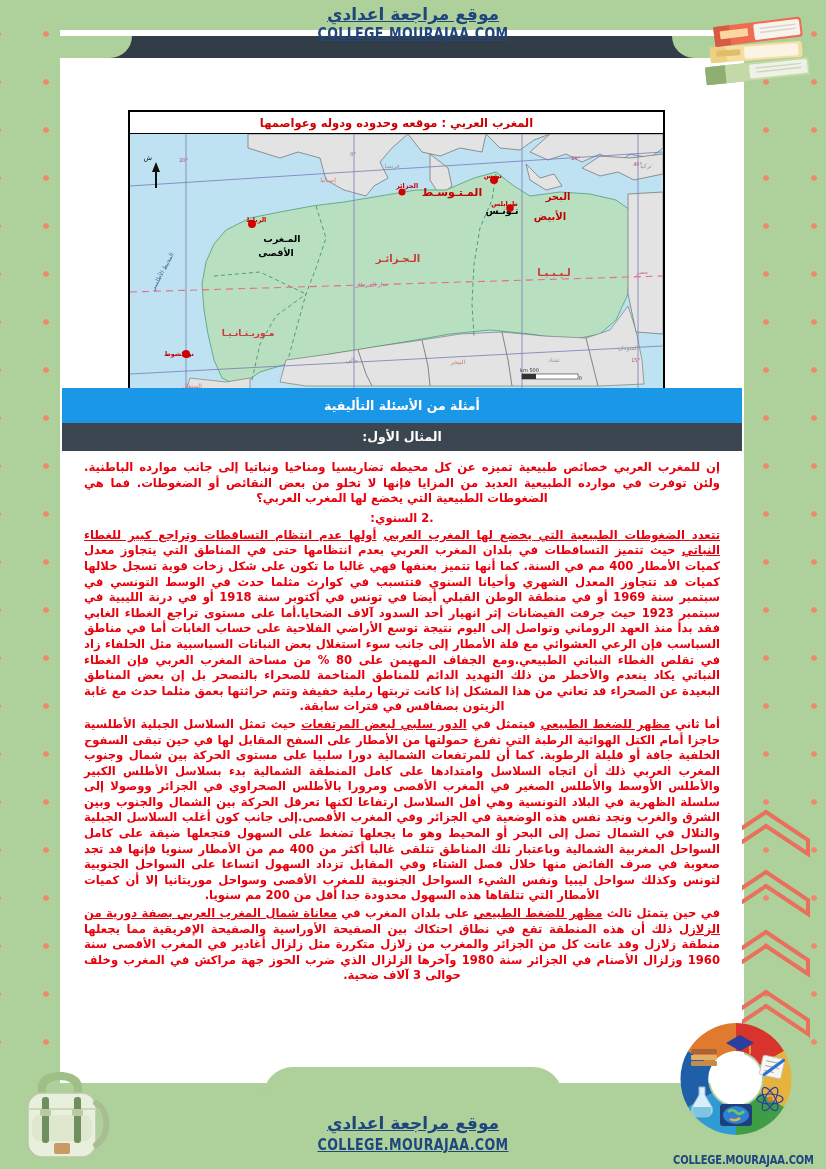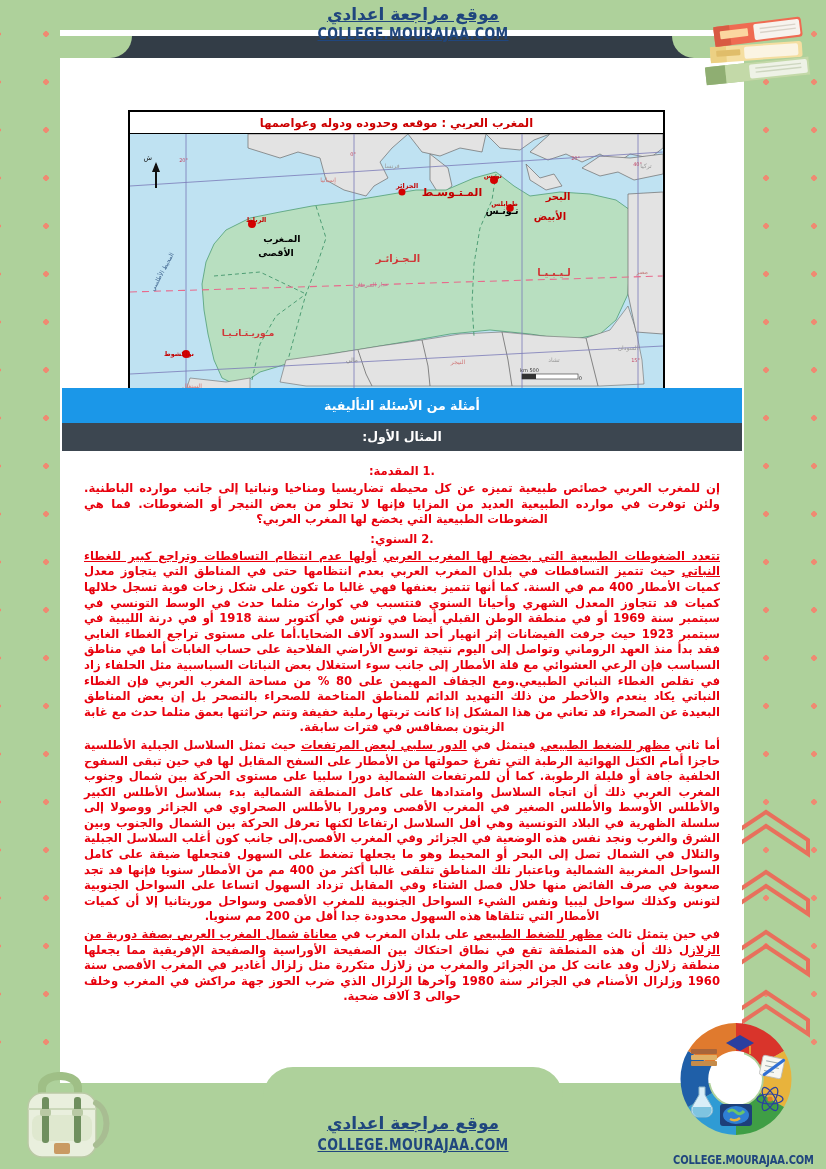--- a/index.html
+++ b/index.html
@@ -433,26 +433,22 @@
       </svg>
     </div>
   </div>
 
   <div class="band dark">المثال الأول:</div>
 
   <div class="band blue">أمثلة من الأسئلة التأليفية</div>
 
   <div class="content">
 
-    <div class="q-head">
-      <span class="num">1.</span>
-      <span>المقدمة:</span>
-    </div>
-
-    <p class="para">إن للمغرب العربي خصائص طبيعية تميزه عن كل محيطه تضاريسيا ومناخيا ونباتيا إلى جانب موارده الباطنية. ولئن توفرت في موارده الطبيعية العديد من المزايا فإنها لا تخلو من بعض النيجر أو الضغوطات. فما هي الضغوطات الطبيعية التي يخضع لها المغرب العربي؟</p>
+
+    <p class="para">إن للمغرب العربي خصائص طبيعية تميزه عن كل محيطه تضاريسيا ومناخيا ونباتيا إلى جانب موارده الباطنية. ولئن توفرت في موارده الطبيعية العديد من المزايا فإنها لا تخلو من بعض النقائص أو الضغوطات. فما هي الضغوطات الطبيعية التي يخضع لها المغرب العربي؟</p>
 
     <div class="q-head">
       <span class="num">2.</span>
       <span>السنوي:</span>
     </div>
 
     <p class="para"><u>تتعدد الضغوطات الطبيعية التي يخضع لها المغرب العربي</u> <u>أولها عدم انتظام التساقطات وتراجع كبير للغطاء النباتي</u><span> حيث تتميز التساقطات في بلدان المغرب العربي بعدم انتظامها حتى في المناطق التي يتجاوز معدل كميات الأمطار 400 مم في السنة. كما أنها تتميز بعنفها فهي غالبا ما تكون على شكل زخات قوية تسجل خلالها كميات قد تتجاوز المعدل الشهري وأحيانا السنوي فتتسبب في كوارث مثلما حدث في الوسط التونسي في سبتمبر سنة 1969 أو في منطقة الوطن القبلي أيضا في تونس في أكتوبر سنة 1918 أو في درنة الليبية في سبتمبر 1923 حيث جرفت الفيضانات إثر انهيار أحد السدود آلاف الضحايا.أما على مستوى تراجع الغطاء الغابي فقد بدأ منذ العهد الروماني وتواصل إلى اليوم نتيجة توسع الأراضي الفلاحية على حساب الغابات أما في مناطق السباسب فإن الرعي العشوائي مع قلة الأمطار إلى جانب سوء استغلال بعض النباتات السباسبية مثل الحلفاء زاد في تقلص الغطاء النباتي الطبيعي.ومع الجفاف المهيمن على 80 % من مساحة المغرب العربي فإن الغطاء النباتي يكاد ينعدم والأخطر من ذلك التهديد الدائم للمناطق المتاخمة للصحراء بالتصحر بل إن بعض المناطق البعيدة عن الصحراء قد تعاني من هذا المشكل إذا كانت تربتها رملية خفيفة وتتم حراثتها بعمق مثلما حدث مع غابة الزيتون بصفاقس في فترات سابقة.</span></p>
 
     <p class="para"><span>أما ثاني </span><u>مظهر للضغط الطبيعي</u><span> فيتمثل في </span><u>الدور سلبي لبعض المرتفعات</u><span> حيث تمثل السلاسل الجبلية الأطلسية حاجزا أمام الكتل الهوائية الرطبة التي تفرغ حمولتها من الأمطار على السفح المقابل لها في حين تبقى السفوح الخلفية جافة أو قليلة الرطوبة. كما أن للمرتفعات الشمالية دورا سلبيا على مستوى الحركة بين شمال وجنوب المغرب العربي ذلك أن اتجاه السلاسل وامتدادها على كامل المنطقة الشمالية بدء بسلاسل الأطلس الكبير والأطلس الأوسط والأطلس الصغير في المغرب الأقصى ومرورا بالأطلس الصحراوي في الجزائر ووصولا إلى سلسلة الظهرية في البلاد التونسية وهي أقل السلاسل ارتفاعا لكنها تعرقل الحركة بين الشمال والجنوب وبين الشرق والغرب ونجد نفس هذه الوضعية في الجزائر وفي المغرب الأقصى.إلى جانب كون أغلب السلاسل الجبلية والتلال في الشمال تصل إلى البحر أو المحيط وهو ما يجعلها تضغط على السهول فتجعلها ضيقة على كامل السواحل المغربية الشمالية وباعتبار تلك المناطق تتلقى غالبا أكثر من 400 مم من الأمطار سنويا  فإنها قد تجد صعوبة في صرف الفائض منها خلال فصل الشتاء وفي المقابل تزداد السهول اتساعا على السواحل الجنوبية لتونس وكذلك سواحل ليبيا ونفس الشيء السواحل الجنوبية للمغرب الأقصى وسواحل موريتانيا إلا أن كميات الأمطار التي تتلقاها هذه السهول محدودة جدا أقل من 200 مم سنويا.</span></p>
 

